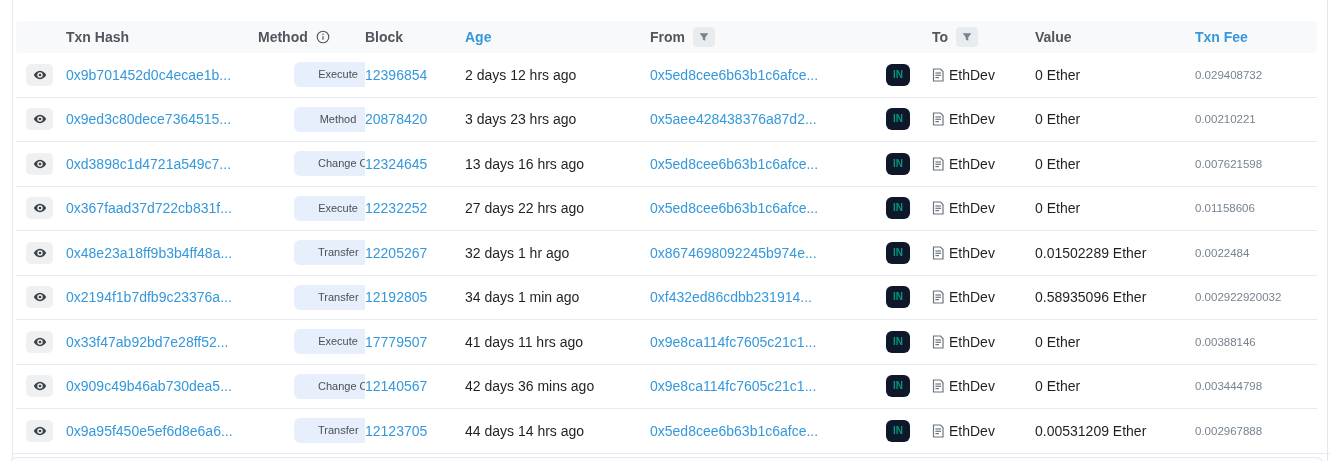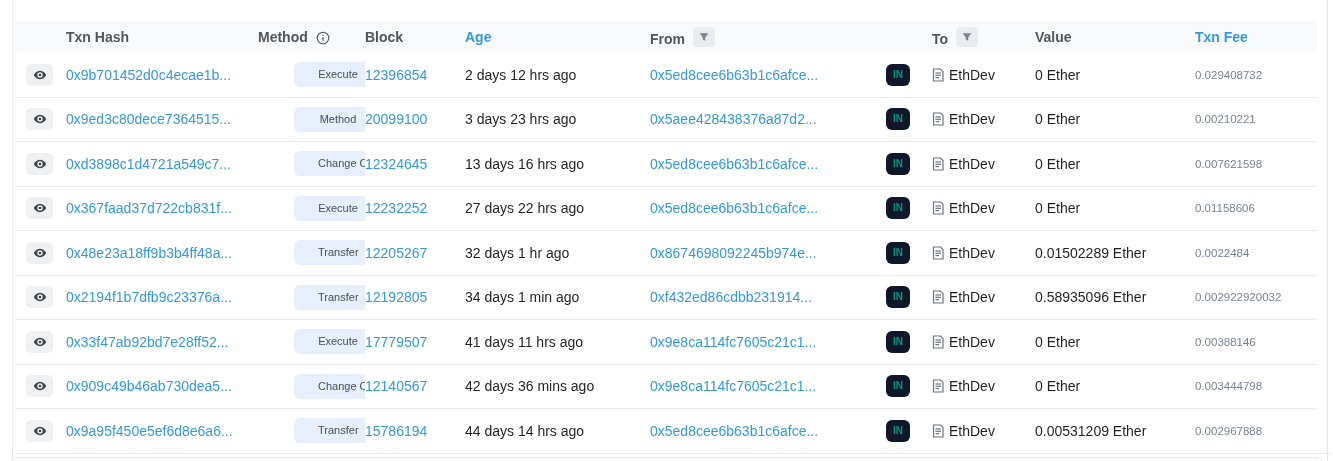--- a/index.html
+++ b/index.html
@@ -6,21 +6,21 @@
   html,body { background:#ffffff; }
   body { font-family:"Liberation Sans", sans-serif; color:#1e2022; }
   .page { position:relative; width:1333px; height:461px; background:#fff; overflow:hidden; }
   .edge-line { position:absolute; top:0; bottom:0; width:1px; background:#e7eaf3; }
   .edge-left { left:12px; }
   .edge-right { right:5px; background:#e4e6ef; }
 
   
   .thead { display:flex; align-items:center; height:32px; margin:21px 16px 0 16px;
            background:#f8f9fa; border-radius:4px; font-weight:700; font-size:14px; color:#50565e; }
-  .thead .hcell { display:flex; align-items:flex-end; gap:8px; }
+  .thead .hcell { display:flex; align-items:center; gap:8px; }
   .h-blue { color:#3498db; cursor:pointer; }
 
   
   .c1{width:50px;} .c2{width:192px;} .c3{width:107px;} .c4{width:100px;} .c5{width:185px;}
   .c6{width:236px;} .c7{width:46px;} .c8{width:103px;} .c9{width:160px;} .c10{flex:1;}
   .cell{ display:flex; align-items:center; overflow:hidden; white-space:nowrap; }
 
   
   .tbody { margin:0 16px; }
   .row { display:flex; align-items:center; height:44.5px; border-bottom:1px solid #e7eaf3;
@@ -162,21 +162,21 @@
             </svg>
       </button>
     </div>
     <div class="cell c2">
           <a class="link">0x9ed3c80dece7364515...</a>
         </div>
     <div class="cell c3">
           <span class="pill">Method</span>
         </div>
     <div class="cell c4">
-          <a class="link">20099100</a>
+          <a class="link">20878420</a>
         </div>
     <div class="cell c5">
           <span>3 days 23 hrs ago</span>
         </div>
     <div class="cell c6">
           <a class="link">0x5aee428438376a87d2...</a>
         </div>
     <div class="cell c7">
           <span class="badge-in">IN</span>
         </div>
@@ -477,21 +477,21 @@
             </svg>
       </button>
     </div>
     <div class="cell c2">
           <a class="link">0x9a95f450e5ef6d8e6a6...</a>
         </div>
     <div class="cell c3">
           <span class="pill">Transfer</span>
         </div>
     <div class="cell c4">
-          <a class="link">15786194</a>
+          <a class="link">12123705</a>
         </div>
     <div class="cell c5">
           <span>44 days 14 hrs ago</span>
         </div>
     <div class="cell c6">
           <a class="link">0x5ed8cee6b63b1c6afce...</a>
         </div>
     <div class="cell c7">
           <span class="badge-in">IN</span>
         </div>

